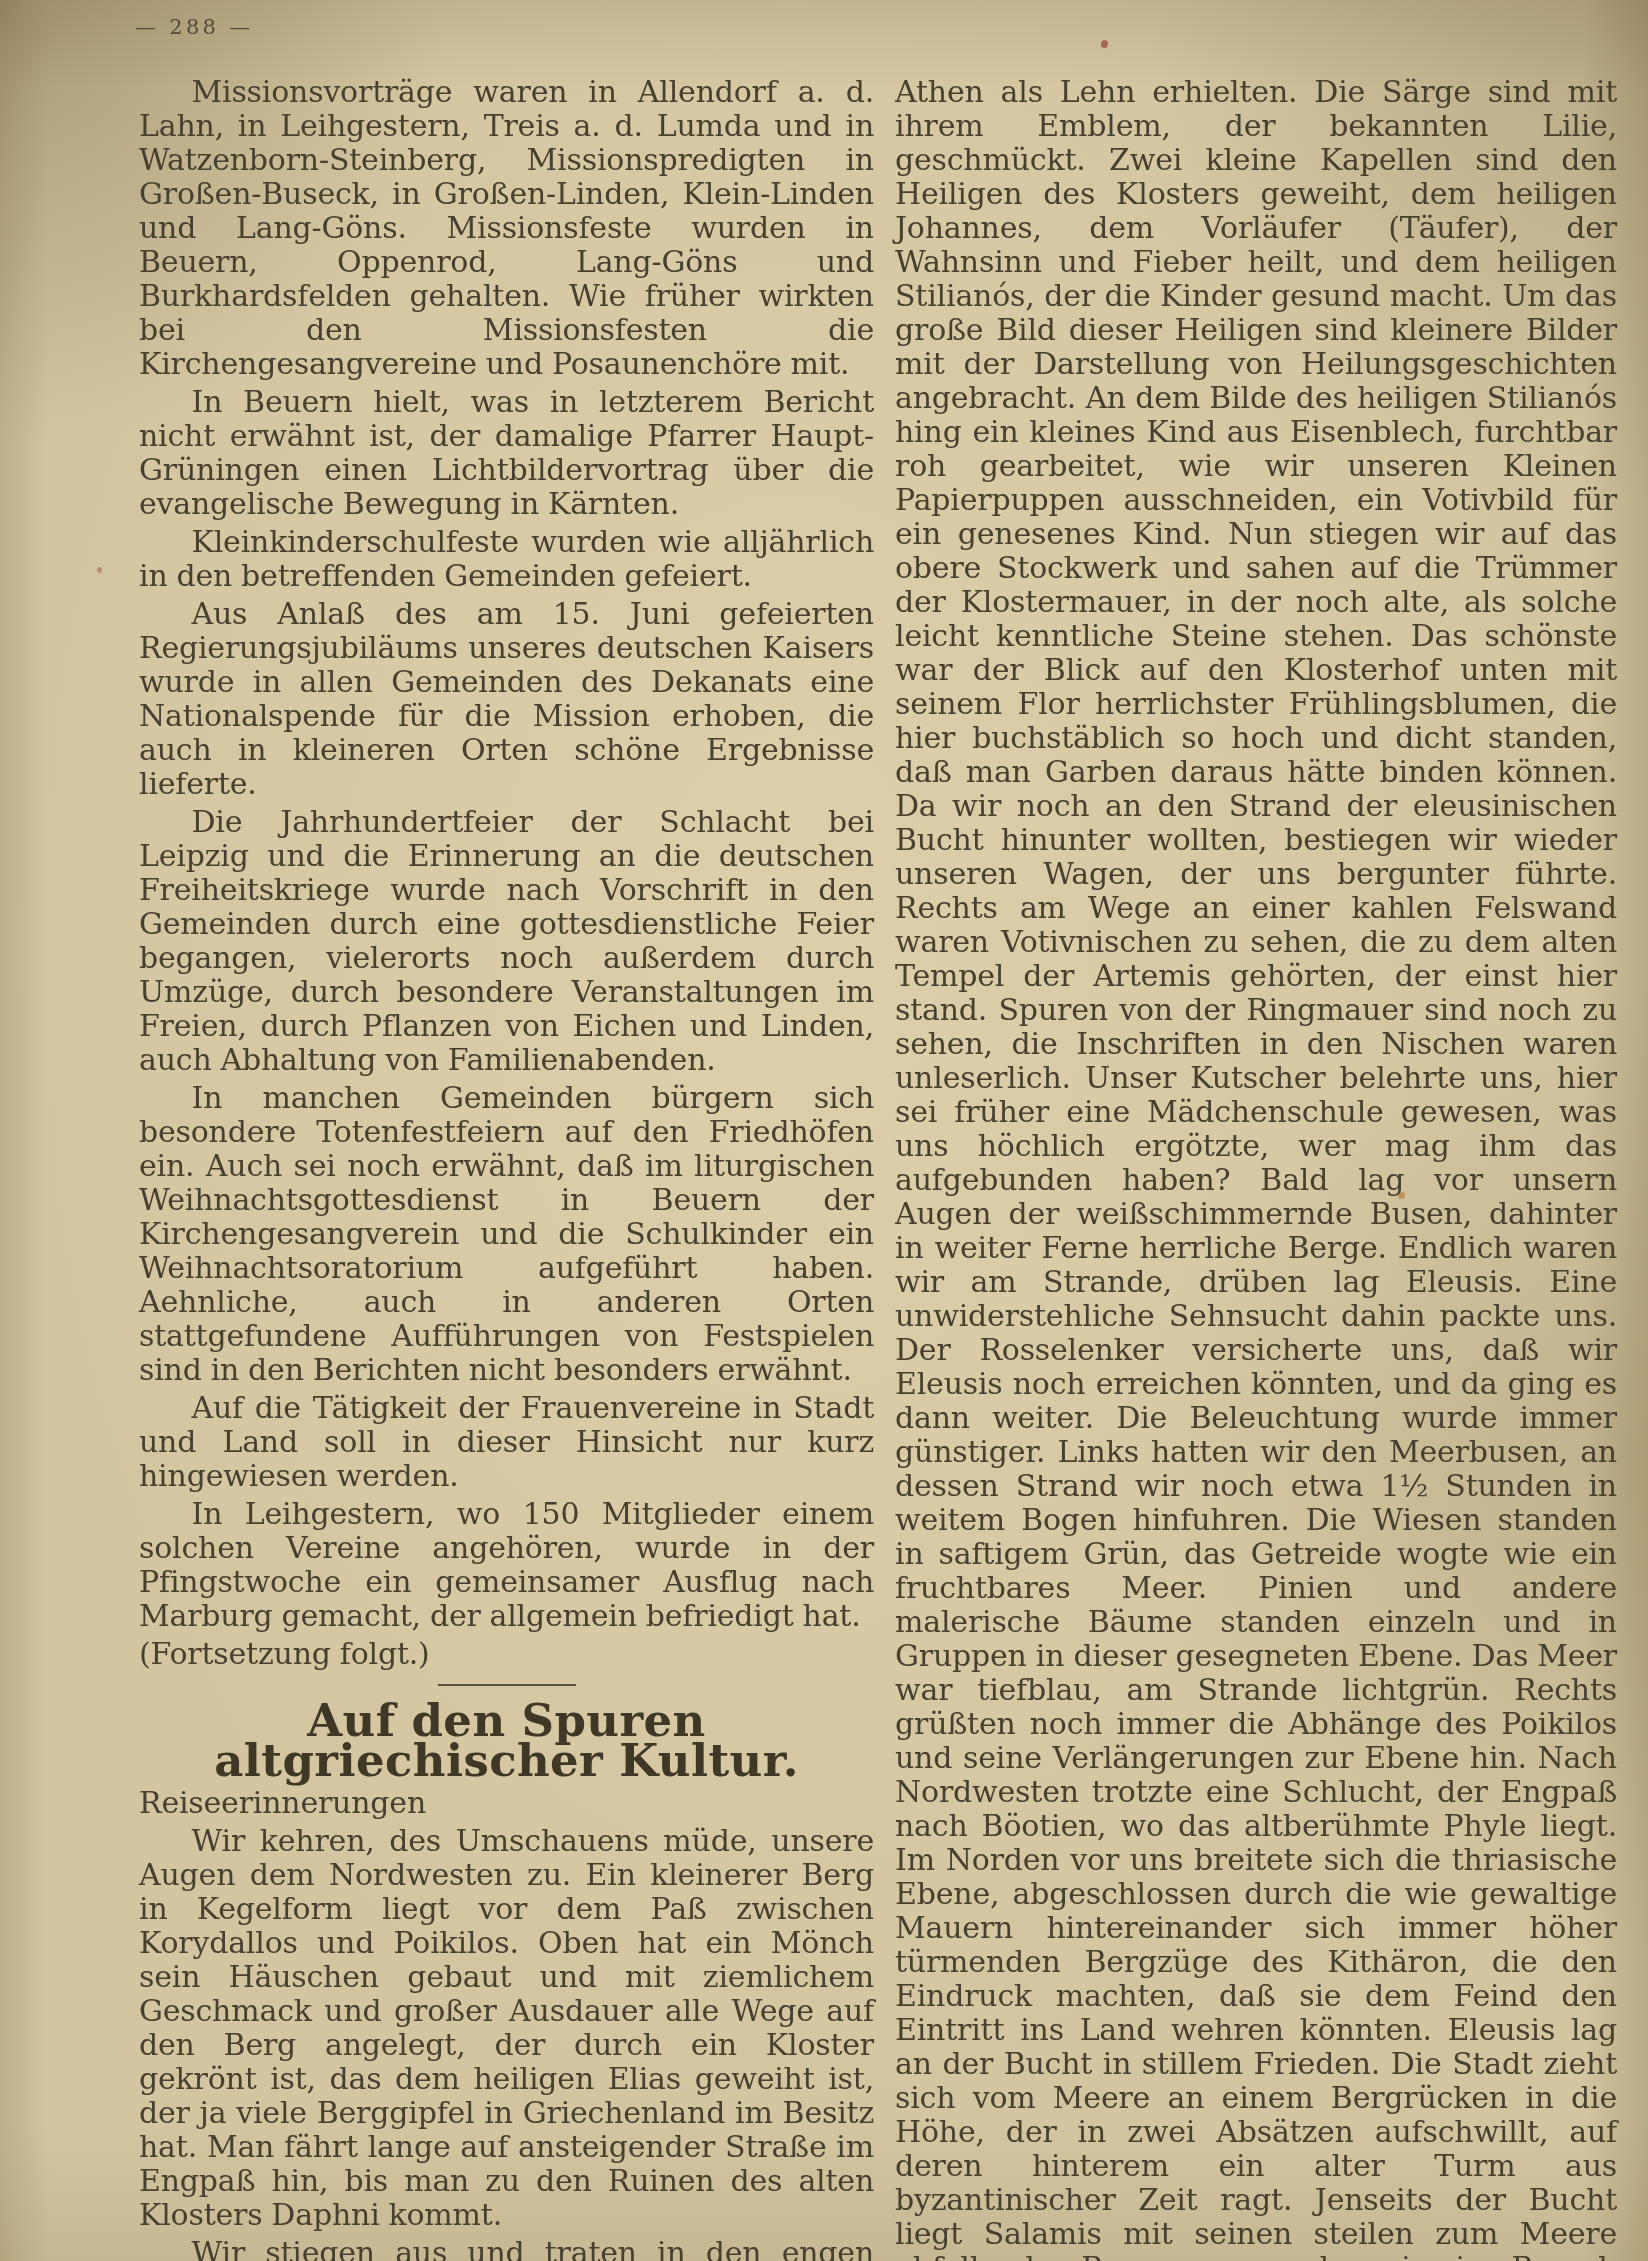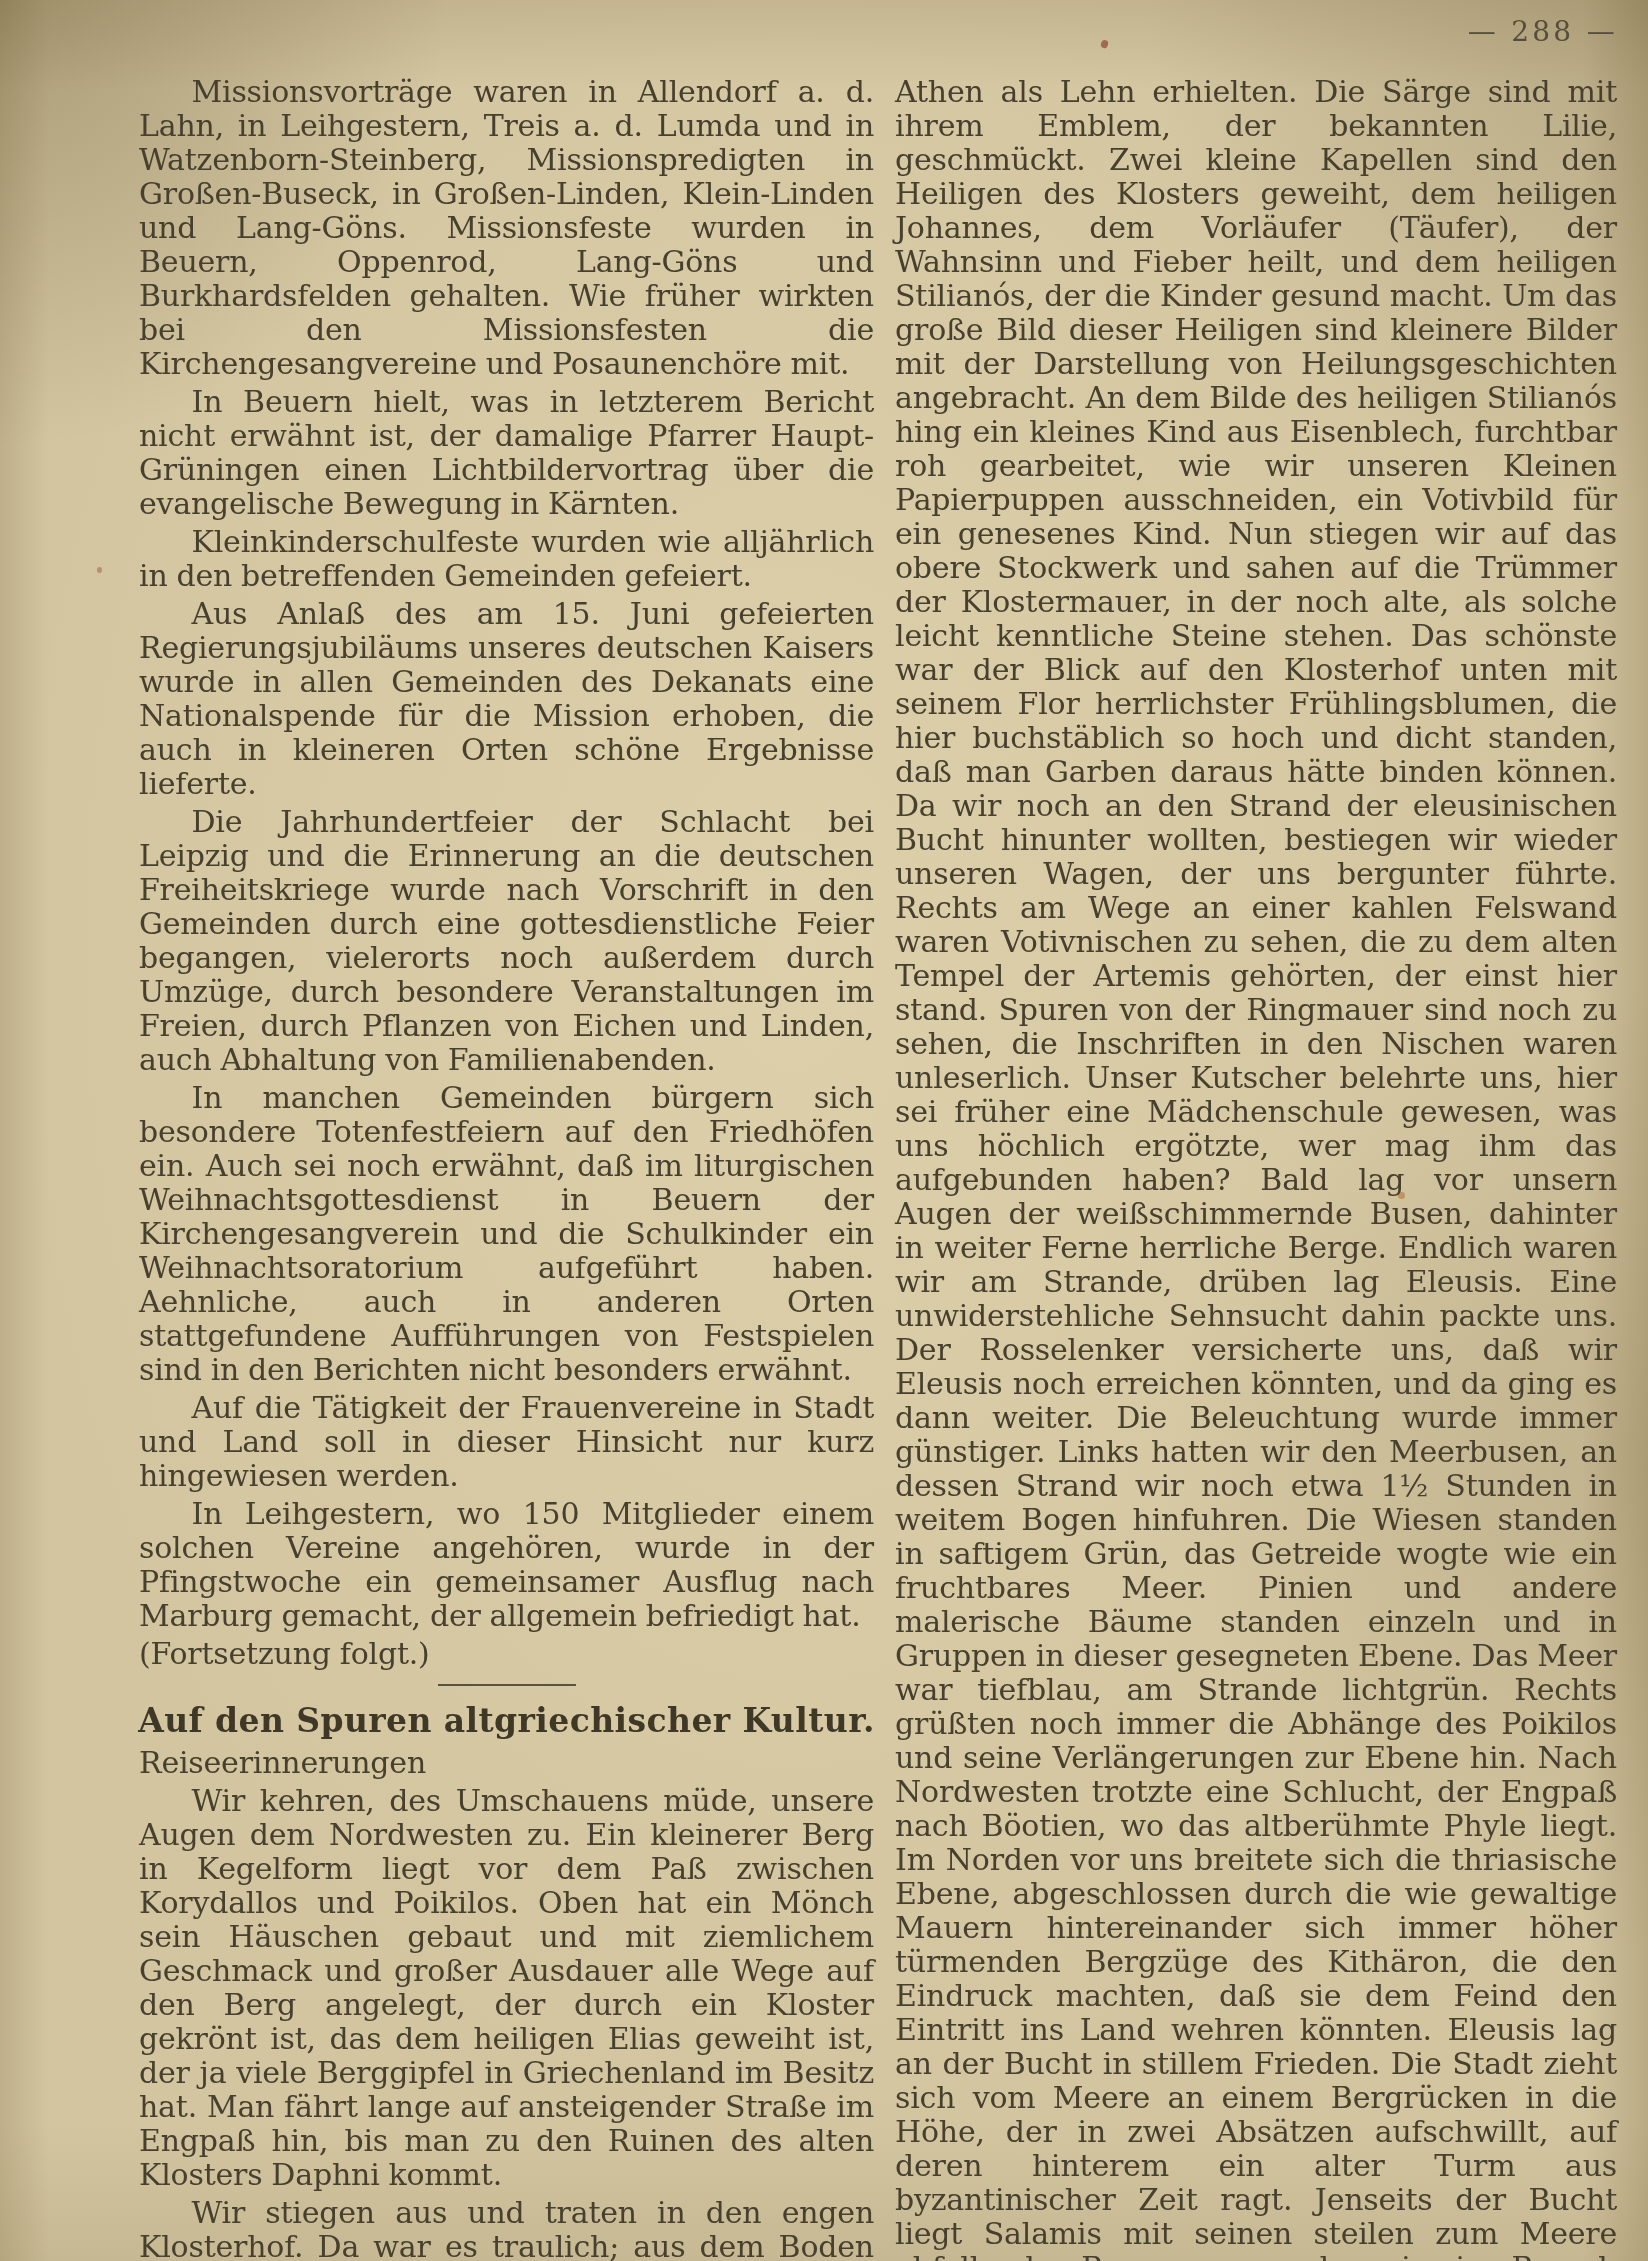--- a/index.html
+++ b/index.html
@@ -21,22 +21,22 @@
       linear-gradient(180deg, rgba(110,90,48,0.18) 0%, rgba(110,90,48,0) 4%, rgba(110,90,48,0) 94%, rgba(110,90,48,0.12) 100%),
       #d2c5a0;
     font-family: "DejaVu Serif", "Liberation Serif", serif;
     color: #47402f;
   }
   .page-number-row {
     position: absolute;
     top: 15px;
     left: 135px;
     width: 1483px;
-    text-align: right;
-    font-size: 28px;
+    text-align: left;
+    font-size: 21px;
     letter-spacing: 3.3px;
     color: #564e3c;
   }
   .columns {
     position: absolute;
     top: 71px;
     left: 135px;
     display: flex;
     gap: 13px;
   }
@@ -62,21 +62,21 @@
     text-indent: 0 !important;
   }
   .divider {
     width: 138px;
     height: 0;
     border-top: 2.5px solid #5a5240;
     margin: 13px auto 11.5px auto;
   }
   .article-title {
     margin: 15px 0 5px 0;
-    font-size: 33px;
+    font-size: 45px;
     line-height: 40px;
     font-weight: bold;
     text-align: center;
     letter-spacing: 0.4px;
     color: #3f3827;
   }
   .article-sub {
     margin: 0;
     font-size: 23px;
     line-height: 33px;

